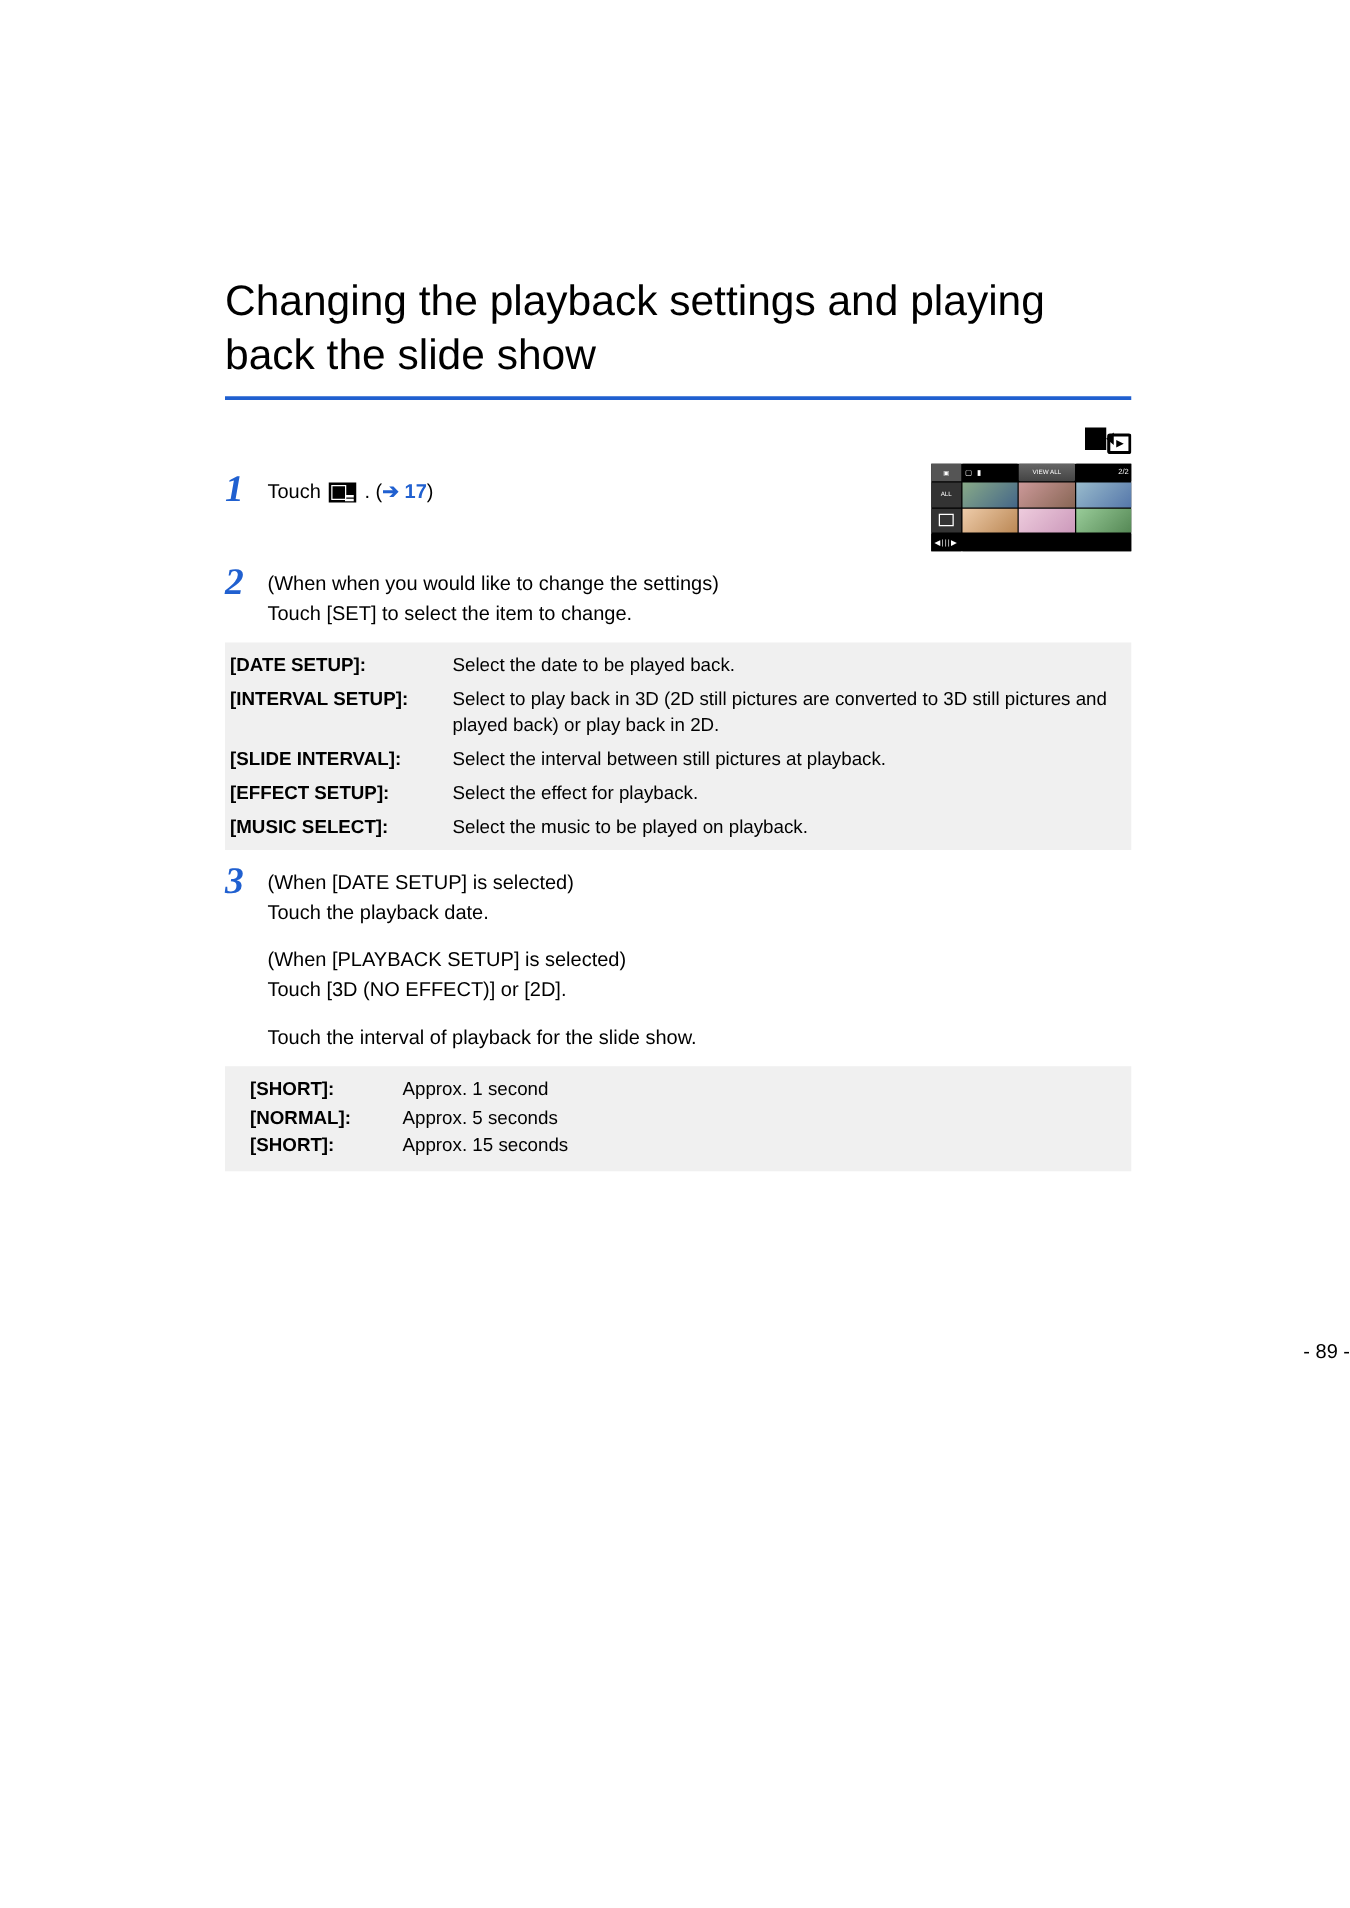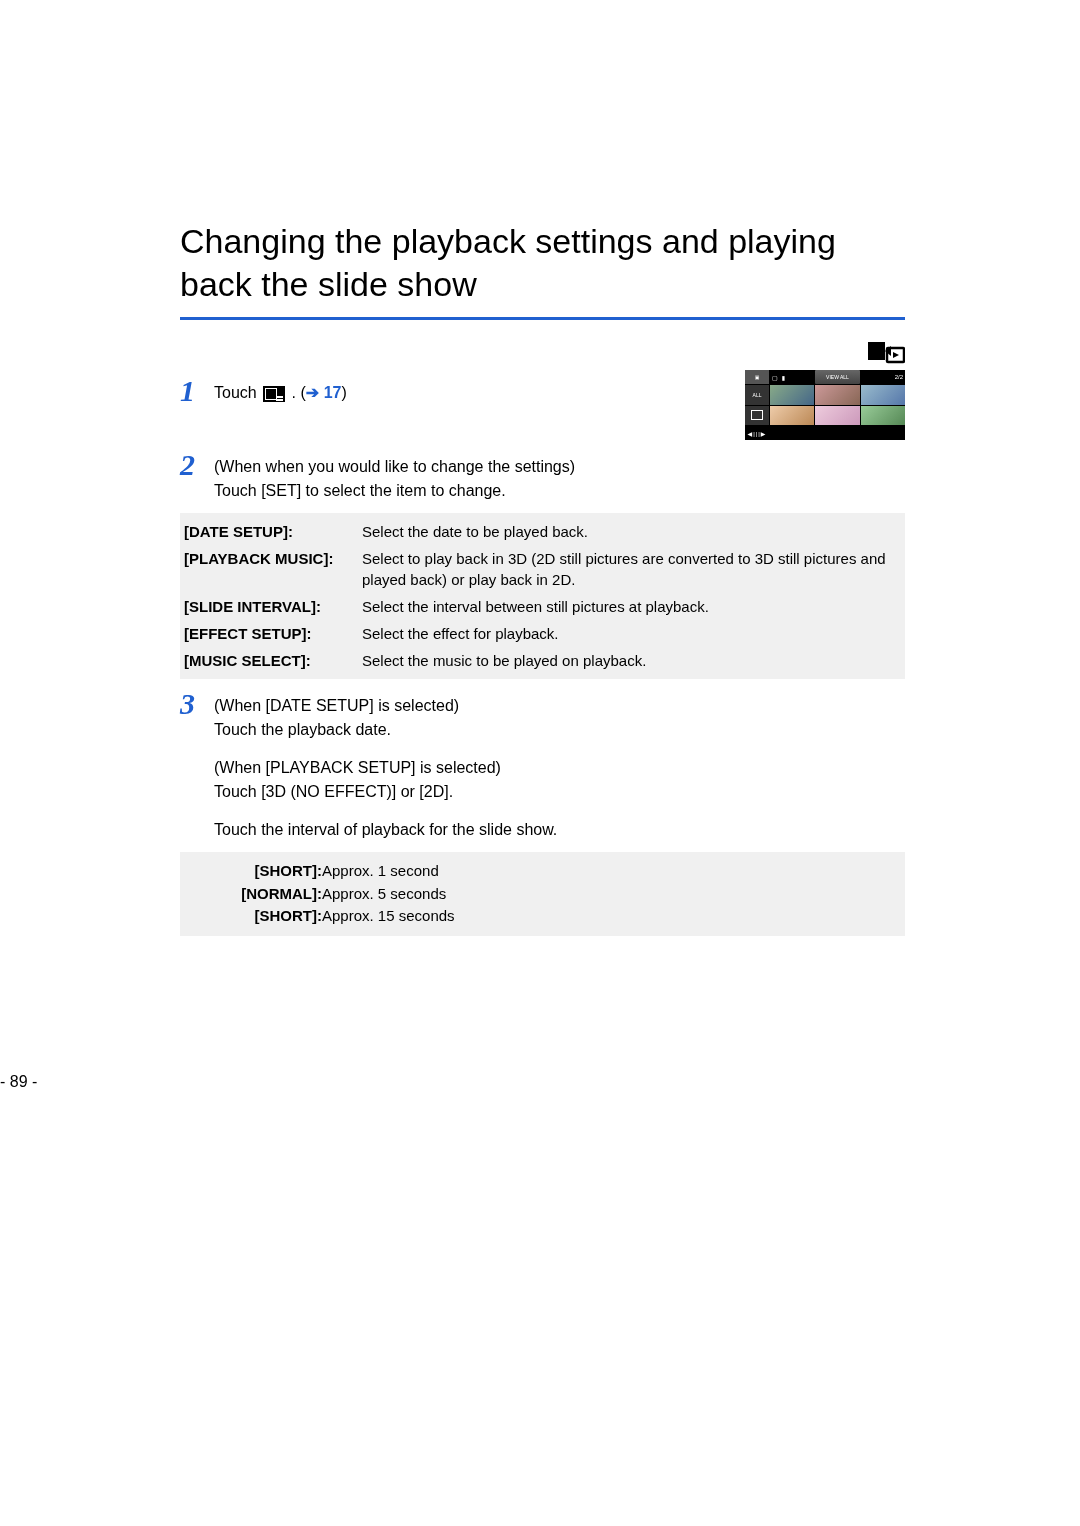--- a/index.html
+++ b/index.html
@@ -225,37 +225,36 @@
     .option-desc {
       flex: 1;
     }
     .subsection {
       margin-bottom: 14px;
     }
     .interval-table {
       background: #f0f0f0;
       padding: 8px 12px 8px 20px;
       margin-top: 6px;
-      text-align: right;
     }
     .interval-row {
       display: flex;
       font-size: 15px;
       line-height: 1.5;
     }
     .interval-label {
       font-weight: bold;
       width: 122px;
     }
     .page-num {
       position: absolute;
       bottom: 435px;
       left: 0;
       width: 100%;
-      text-align: left;
+      text-align: right;
       font-size: 16px;
     }
   </style>
 </head>
 <body>
 
 <div class="heading">Changing the playback settings and playing back the slide show</div>
 <div class="hr-line"></div>
 
 <div class="mode-icon-row">
@@ -310,21 +309,21 @@
     <div class="bold">Touch [SET] to select the item to change.</div>
   </div>
 </div>
 
 <div class="option-table">
   <div class="option-row">
     <div class="option-label">[DATE SETUP]:</div>
     <div class="option-desc">Select the date to be played back.</div>
   </div>
   <div class="option-row">
-    <div class="option-label">[PLAYBACK MUSIC]:</div>
+    <div class="option-label">[INTERVAL SETUP]:</div>
     <div class="option-desc">Select to play back in 3D (2D still pictures are converted to 3D still pictures and played back) or play back in 2D.</div>
   </div>
   <div class="option-row">
     <div class="option-label">[SLIDE INTERVAL]:</div>
     <div class="option-desc">Select the interval between still pictures at playback.</div>
   </div>
   <div class="option-row">
     <div class="option-label">[EFFECT SETUP]:</div>
     <div class="option-desc">Select the effect for playback.</div>
   </div>

